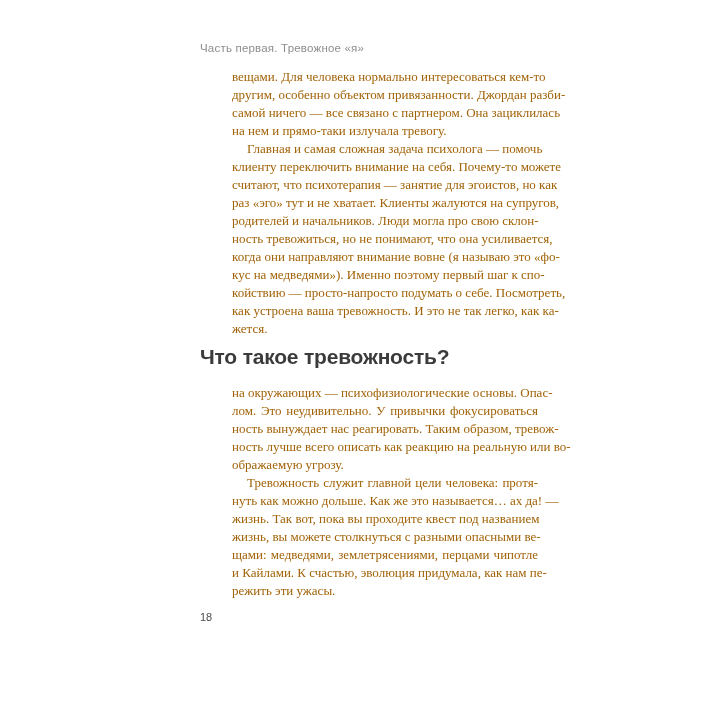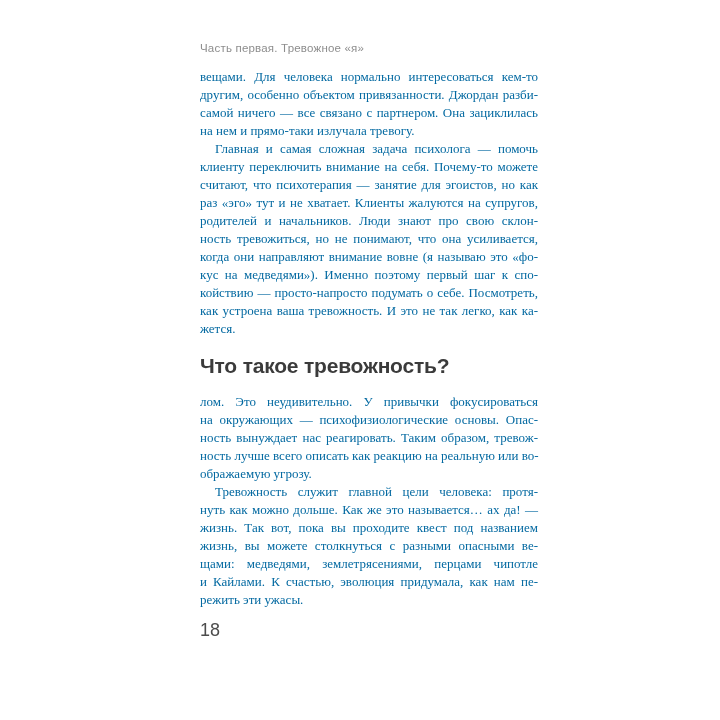--- a/index.html
+++ b/index.html
@@ -28,46 +28,47 @@
     font-family: "Liberation Sans", sans-serif;
     font-size: 11.5px;
     line-height: 13px;
     color: #8d8d8d;
     letter-spacing: 0.2px;
     margin-bottom: 13px;
   }
   .para {
     font-size: 13px;
     line-height: 18px;
-    color: #0369a1;
+    color: #a16207;
+    margin-left: 32px;
   }
   .para .line {
     text-align: justify;
     text-align-last: justify;
     white-space: nowrap;
   }
   .para .line.last {
     text-align-last: left;
   }
   .para.indent .line:first-child {
     text-indent: 15px;
   }
   .section-heading {
     font-family: "Liberation Sans", sans-serif;
     font-size: 21px;
     font-weight: bold;
     line-height: 24px;
     color: #3b3b3b;
     letter-spacing: -0.2px;
-    margin-top: 16px;
+    margin-top: 7px;
     margin-bottom: 15px;
   }
   .page-number {
     font-family: "Liberation Sans", sans-serif;
-    font-size: 18px;
+    font-size: 11px;
     color: #4c4c4c;
     margin-top: 11px;
   }
 </style>
 </head>
 <body>
 
 <div class="book-page">
   <div class="text-column">
 
@@ -78,34 +79,34 @@
         <div class="line">другим, особенно объектом привязанности. Джордан разби-</div>
         <div class="line">самой ничего — все связано с партнером. Она зациклилась</div>
         <div class="line last">на нем и прямо-таки излучала тревогу.</div>
       </div>
 
     <div class="para indent">
         <div class="line">Главная и самая сложная задача психолога — помочь</div>
         <div class="line">клиенту переключить внимание на себя. Почему-то можете</div>
         <div class="line">считают, что психотерапия — занятие для эгоистов, но как</div>
         <div class="line">раз «эго» тут и не хватает. Клиенты жалуются на супругов,</div>
-        <div class="line">родителей и начальников. Люди знают про свою склон-</div>
+        <div class="line">родителей и начальников. Люди могла про свою склон-</div>
         <div class="line">ность тревожиться, но не понимают, что она усиливается,</div>
         <div class="line">когда они направляют внимание вовне (я называю это «фо-</div>
         <div class="line">кус на медведями»). Именно поэтому первый шаг к спо-</div>
         <div class="line">койствию — просто-напросто подумать о себе. Посмотреть,</div>
         <div class="line">как устроена ваша тревожность. И это не так легко, как ка-</div>
         <div class="line last">жется.</div>
       </div>
 
     <div class="section-heading">Что такое тревожность?</div>
 
     <div class="para">
+        <div class="line">на окружающих — психофизиологические основы. Опас-</div>
         <div class="line">лом. Это неудивительно. У привычки фокусироваться</div>
-        <div class="line">на окружающих — психофизиологические основы. Опас-</div>
         <div class="line">ность вынуждает нас реагировать. Таким образом, тревож-</div>
         <div class="line">ность лучше всего описать как реакцию на реальную или во-</div>
         <div class="line last">ображаемую угрозу.</div>
       </div>
 
     <div class="para indent">
         <div class="line">Тревожность служит главной цели человека: протя-</div>
         <div class="line">нуть как можно дольше. Как же это называется… ах да! —</div>
         <div class="line">жизнь. Так вот, пока вы проходите квест под названием</div>
         <div class="line">жизнь, вы можете столкнуться с разными опасными ве-</div>

